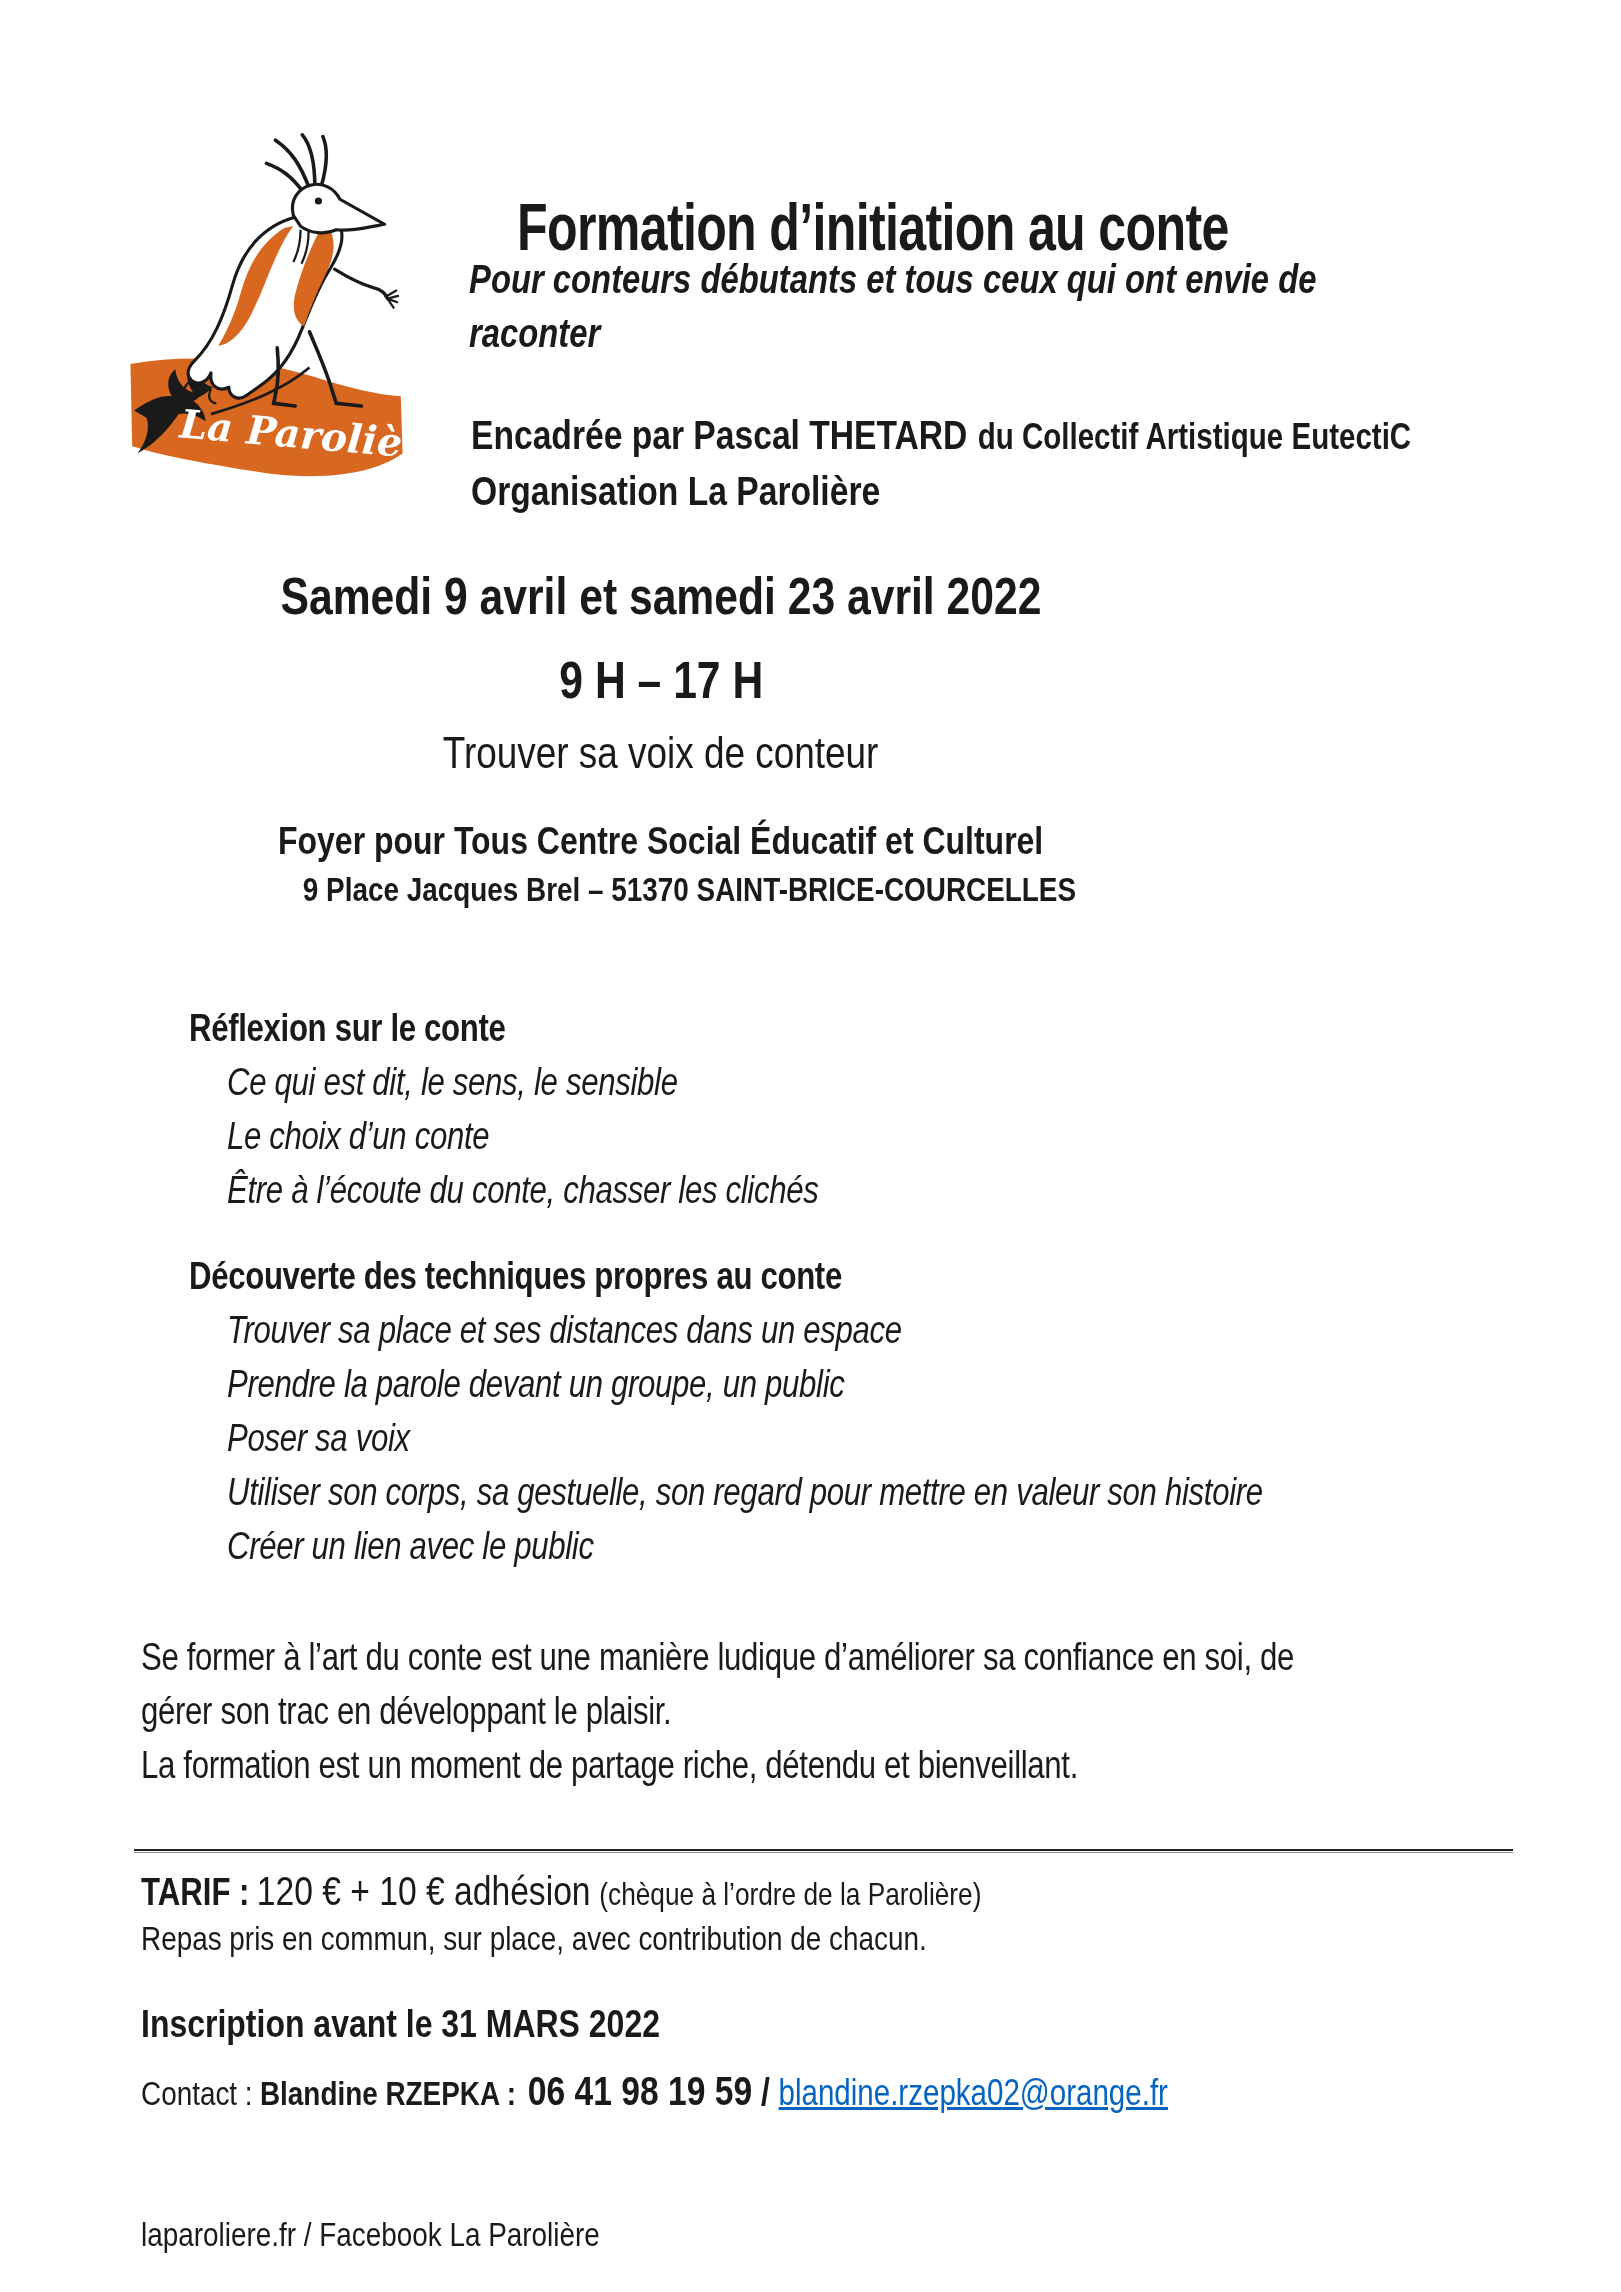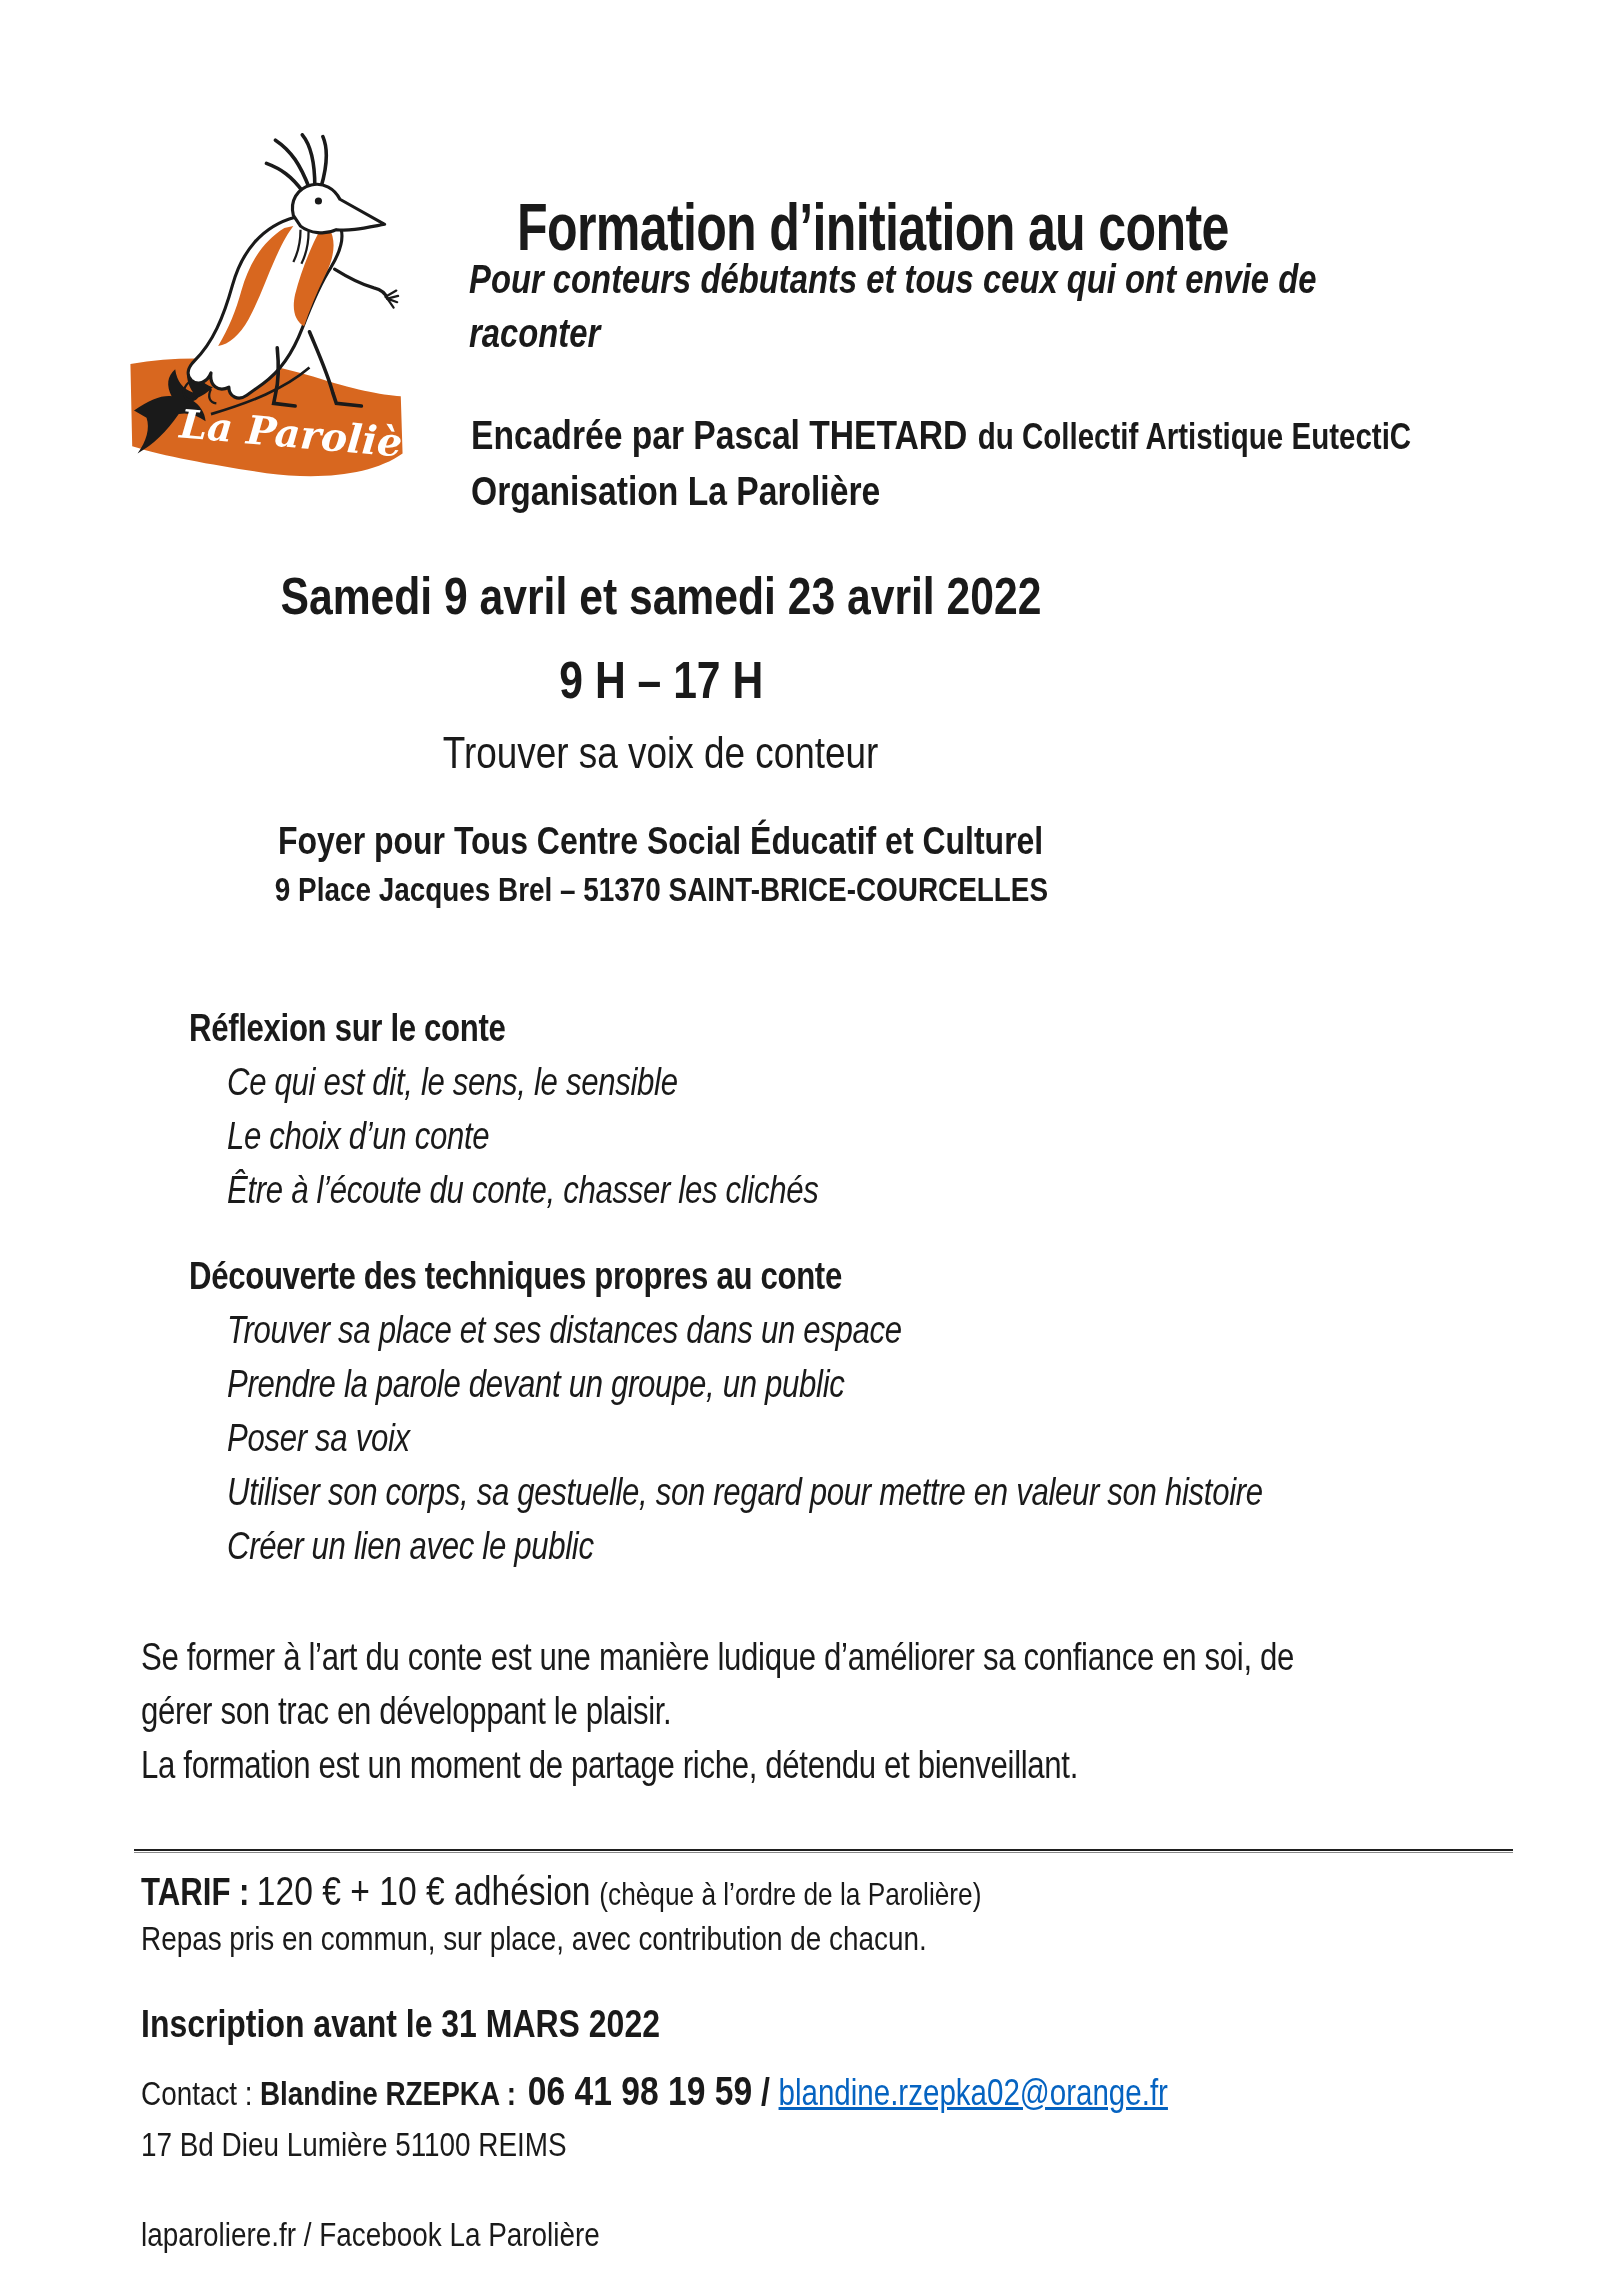--- a/index.html
+++ b/index.html
@@ -22,21 +22,21 @@
 
   .subtitle { left:469px; top:252px; font-size:40px; line-height:54px; font-weight:bold; font-style:italic; }
 
   .ledby { left:471px; top:408px; font-size:41px; line-height:54px; font-weight:bold; }
   .led-rest { font-size:36px; margin-left:12.5px; }
 
   .dates { top:567px; font-size:52px; line-height:59px; font-weight:bold; }
   .hours { top:651px; font-size:52px; line-height:59px; font-weight:bold; }
   .theme { top:727px; font-size:45px; line-height:52px; font-weight:normal; }
   .venue { top:817px; font-size:39px; line-height:47px; font-weight:bold; }
-  .vaddr { top:869px; font-size:34px; line-height:41px; font-weight:bold; }
+  .vaddr { top:869px; font-size:34px; line-height:41px; font-weight:bold;padding-left:28px; }
 
   .sec { left:141px; font-size:38px; line-height:54px; letter-spacing:-0.4px;margin-left:48px; }
   .sec1 { top:1001px; }
   .sec2 { top:1249px; }
   .sec .head { font-weight:bold; }
   .sec .item { padding-left:38px;font-style:italic; }
   .para { left:141px; top:1630px; font-size:38px; line-height:54px; letter-spacing:-0.4px; }
 
   .rule { left:134px; top:1849px; width:1379px; height:0.9px;
           border-top:2.7px solid #1f1f1f; border-bottom:0.9px solid #8a8a8a; background:#fff; }
@@ -144,21 +144,18 @@
   </div>
 
   <div class="abs inscr">
     <span class="sx sxl">Inscription avant le 31 MARS 2022</span>
   </div>
   <div class="abs contact">
     <span class="sx sxl">
       <span>Contact :</span><span class="name">Blandine RZEPKA :</span><span class="phone">06 41 98 19 59</span><span class="sep">/</span><a class="email">blandine.rzepka02@orange.fr</a>
     </span>
   </div>
-  <div class="abs paddr">
-    <span class="sx sxl">17 Bd Dieu Lumière 51100 REIMS</span>
-  </div>
   <div class="abs web">
     <span class="sx sxl">laparoliere.fr / Facebook La Parolière</span>
   </div>
 
 </div>
 
 
 </body></html>

